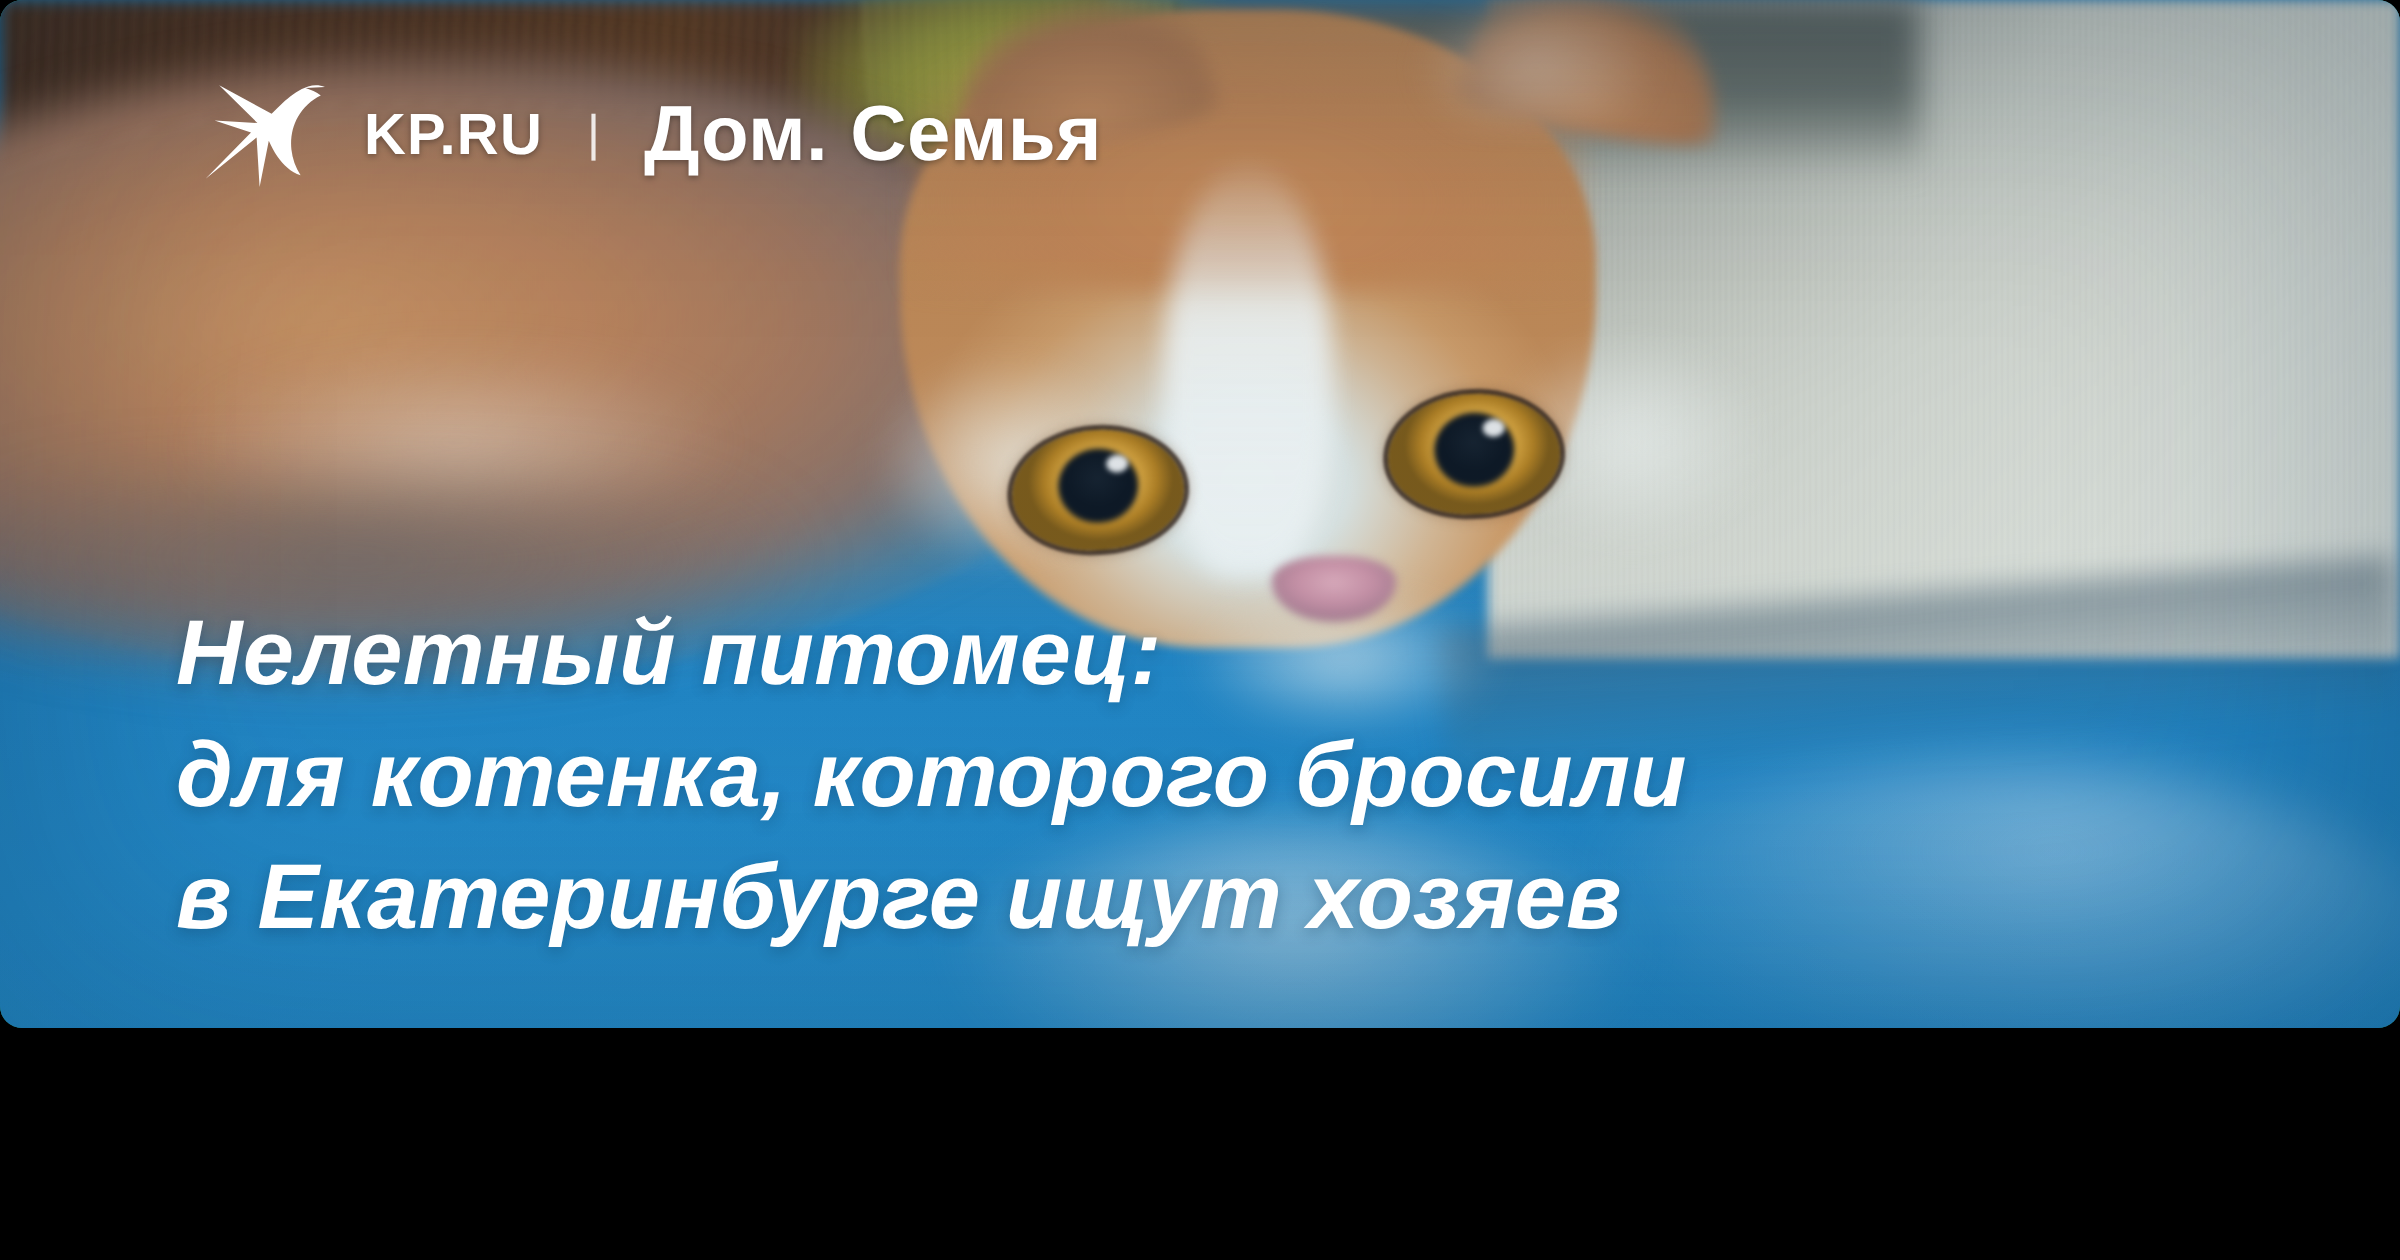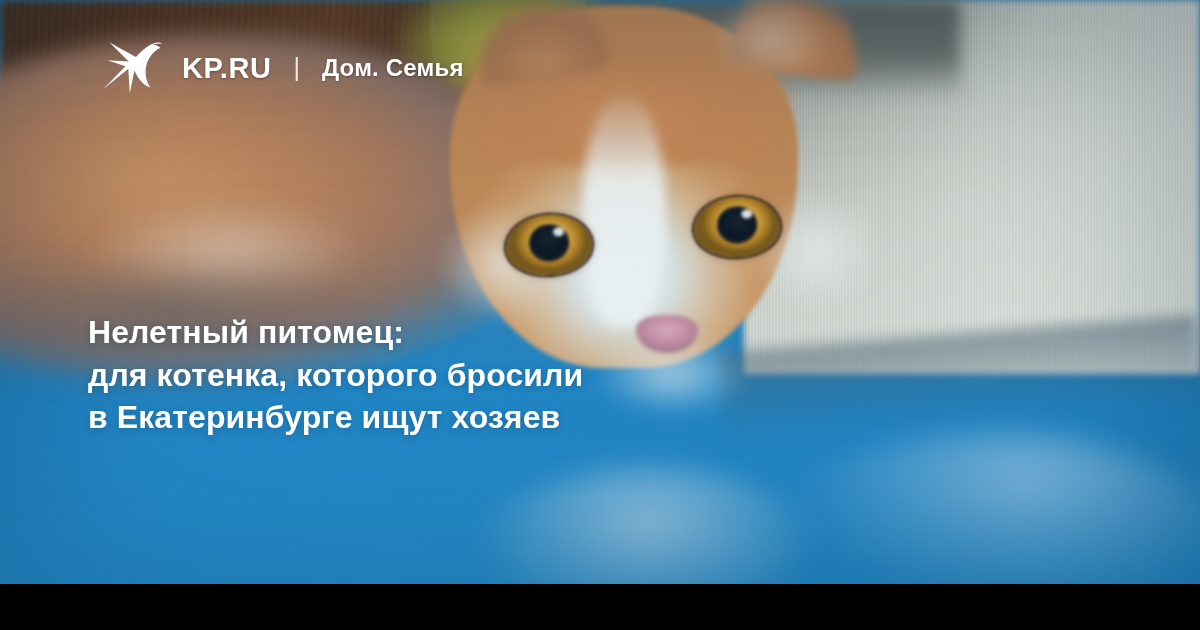--- a/index.html
+++ b/index.html
@@ -1,23 +1,24 @@
 <!DOCTYPE html>
 <html><head>
 <meta charset="utf-8">
 <style>
   * { margin:0; padding:0; box-sizing:border-box; }
   html,body { width:1200px; height:630px; overflow:hidden; background:#000; }
   body { font-family:"Liberation Sans", sans-serif; }
 
   #card {
     position:relative;
-    width:1200px; height:584px;
+    width:1200px; height:514px;
     overflow:hidden;
     background:#15803d;
+    border-radius:11px;
   }
 
   
   .photo { position:absolute; inset:0; }
 
   
   .bg-blue {
     position:absolute; inset:0;
     background:
       radial-gradient(120% 80% at 30% 105%, #2a97d8 0%, #2389c9 45%, #1f7fbd 100%);
@@ -222,31 +223,32 @@
   .brand {
     color:#fff; font-size:29px; font-weight:bold;
     letter-spacing:.6px; margin-left:16px;
     text-shadow:0 1px 3px rgba(0,0,0,.35);
   }
   .sep {
     color:rgba(255,255,255,.85); font-size:25px; font-weight:400;
     margin:0 22px; transform:translateY(-1px);
   }
   .rubric {
-    color:#fff; font-size:24px; font-weight:bold; letter-spacing:.2px;
+    color:#fff; font-size:39px; font-weight:bold; letter-spacing:.2px;
     text-shadow:0 1px 3px rgba(0,0,0,.35);
   }
 
   
   .headline {
-    position:absolute; left:88px; top:311px;
+    position:absolute; left:88px; top:296px;
     width:1000px; z-index:30;
-    color:#fff; font-size:32px; font-weight:bold;
+    color:#fff; font-size:46px; font-weight:bold;
     line-height:1.33; letter-spacing:.1px;
     text-shadow:0 2px 7px rgba(10,45,75,.30);
+    font-style:italic;
   }
   .headline .ln { display:block; white-space:nowrap; }
 </style>
 </head>
 <body>
 
 <div id="card">
 
   <div class="photo">
     <div class="bg-blue"></div>

